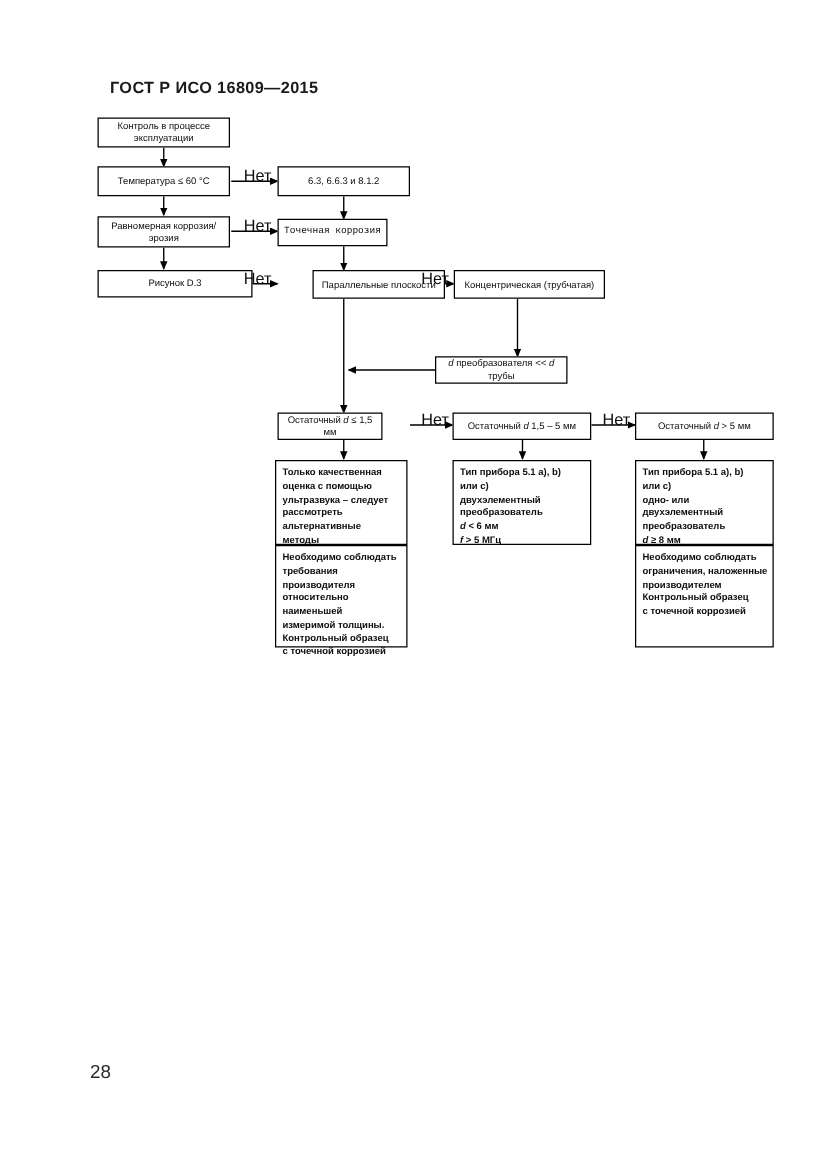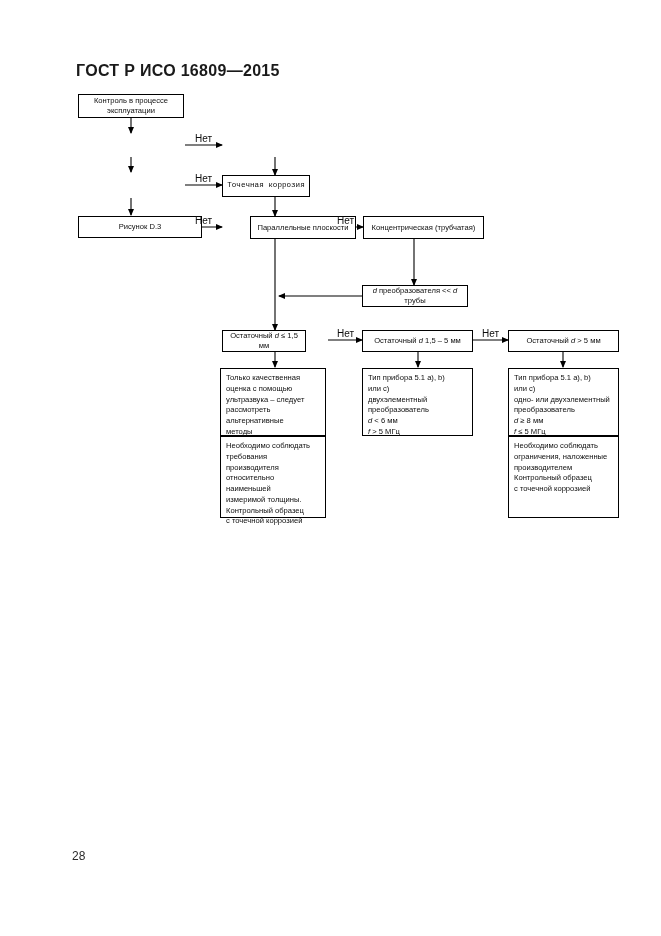--- a/index.html
+++ b/index.html
@@ -16,34 +16,34 @@
     overflow: hidden;
   }
   .page {
     position: absolute;
     left: 0; top: 0;
     width: 661px;
     height: 936px;
   }
   .doc-header {
     position: absolute;
-    left: 64px;
+    left: 76px;
     top: 62px;
-    font-size: 16px;
+    font-size: 13px;
     font-weight: bold;
     letter-spacing: 0.3px;
     color: #1a1a1a;
     white-space: nowrap;
     padding-left: 12px;
   }
   .page-number {
     position: absolute;
     left: 72px;
     top: 849px;
-    font-size: 12px;
+    font-size: 15px;
     color: #2b2b2b;
   }
   .figure-caption {
     position: absolute;
     left: 0;
     top: 533px;
     width: 661px;
     text-align: center;
     font-size: 8.6px;
     letter-spacing: 0.35px;
@@ -77,24 +77,25 @@
     line-height: 1.28;
     color: #0d0d0d;
     padding: 6px 3px;
   }
   .node.left-text {
     justify-content: flex-start;
     text-align: left;
     align-items: flex-start;
     padding: 4px 4px 3px 5px;
     line-height: 1.42;
+    font-weight: bold;
   }
   .edge-label {
     position: absolute;
-    font-size: 10px;
+    font-size: 13px;
     color: #0d0d0d;
     background: transparent;
     white-space: nowrap;
   }
 </style>
 </head>
 <body>
 
 <div class="page">
 
@@ -143,40 +144,49 @@
         <path d="M418,352 L418,367" marker-end="url(#arrow)"></path>
 
         <path d="M563,352 L563,367" marker-end="url(#arrow)"></path>
       </g>
     </svg>
 
     <div class="node" style="left:78px; top:94px; width:106px; height:24px;">
       <span>Контроль в процессе эксплуатации</span>
     </div>
 
-
-
+    <div class="node" style="left:78px; top:133px; width:106px; height:24px;">
+      <span>Температура ≤ 60 °C</span>
+    </div>
+
+    <div class="node" style="left:222px; top:133px; width:106px; height:24px;">
+      <span>6.3, 6.6.3 и 8.1.2</span>
+    </div>
+
+    <div class="node" style="left:78px; top:173px; width:106px; height:25px;">
+      <span>Равномерная коррозия/эрозия</span>
+    </div>
 
     <div class="node" style="left:222px; top:175px; width:88px; height:22px;font-family:Liberation Mono, monospace;">
       <span>Точечная коррозия</span>
     </div>
 
     <div class="node" style="left:78px; top:216px; width:124px; height:22px;">
       <span>Рисунок D.3</span>
     </div>
 
     <div class="node" style="left:222px; top:216px; width:106px; height:23px;margin-left:28px;">
       <span>Параллельные плоскости</span>
     </div>
 
     <div class="node" style="left:363px; top:216px; width:121px; height:23px;">
       <span>Концентрическая (трубчатая)</span>
     </div>
 
-    <div class="node" style="left:362px; top:285px; width:106px; height:22px;">
+    <div class="node" style="left:348px; top:285px; width:106px; height:22px;">
       <span><i>d</i> преобразователя &lt;&lt; <i>d</i> трубы</span>
     </div>
 
     <div class="node" style="left:222px; top:330px; width:84px; height:22px;">
       <span>Остаточный <i>d</i> ≤ 1,5 мм</span>
     </div>
 
     <div class="node" style="left:362px; top:330px; width:111px; height:22px;">
       <span>Остаточный <i>d</i> 1,5 – 5 мм</span>
     </div>

